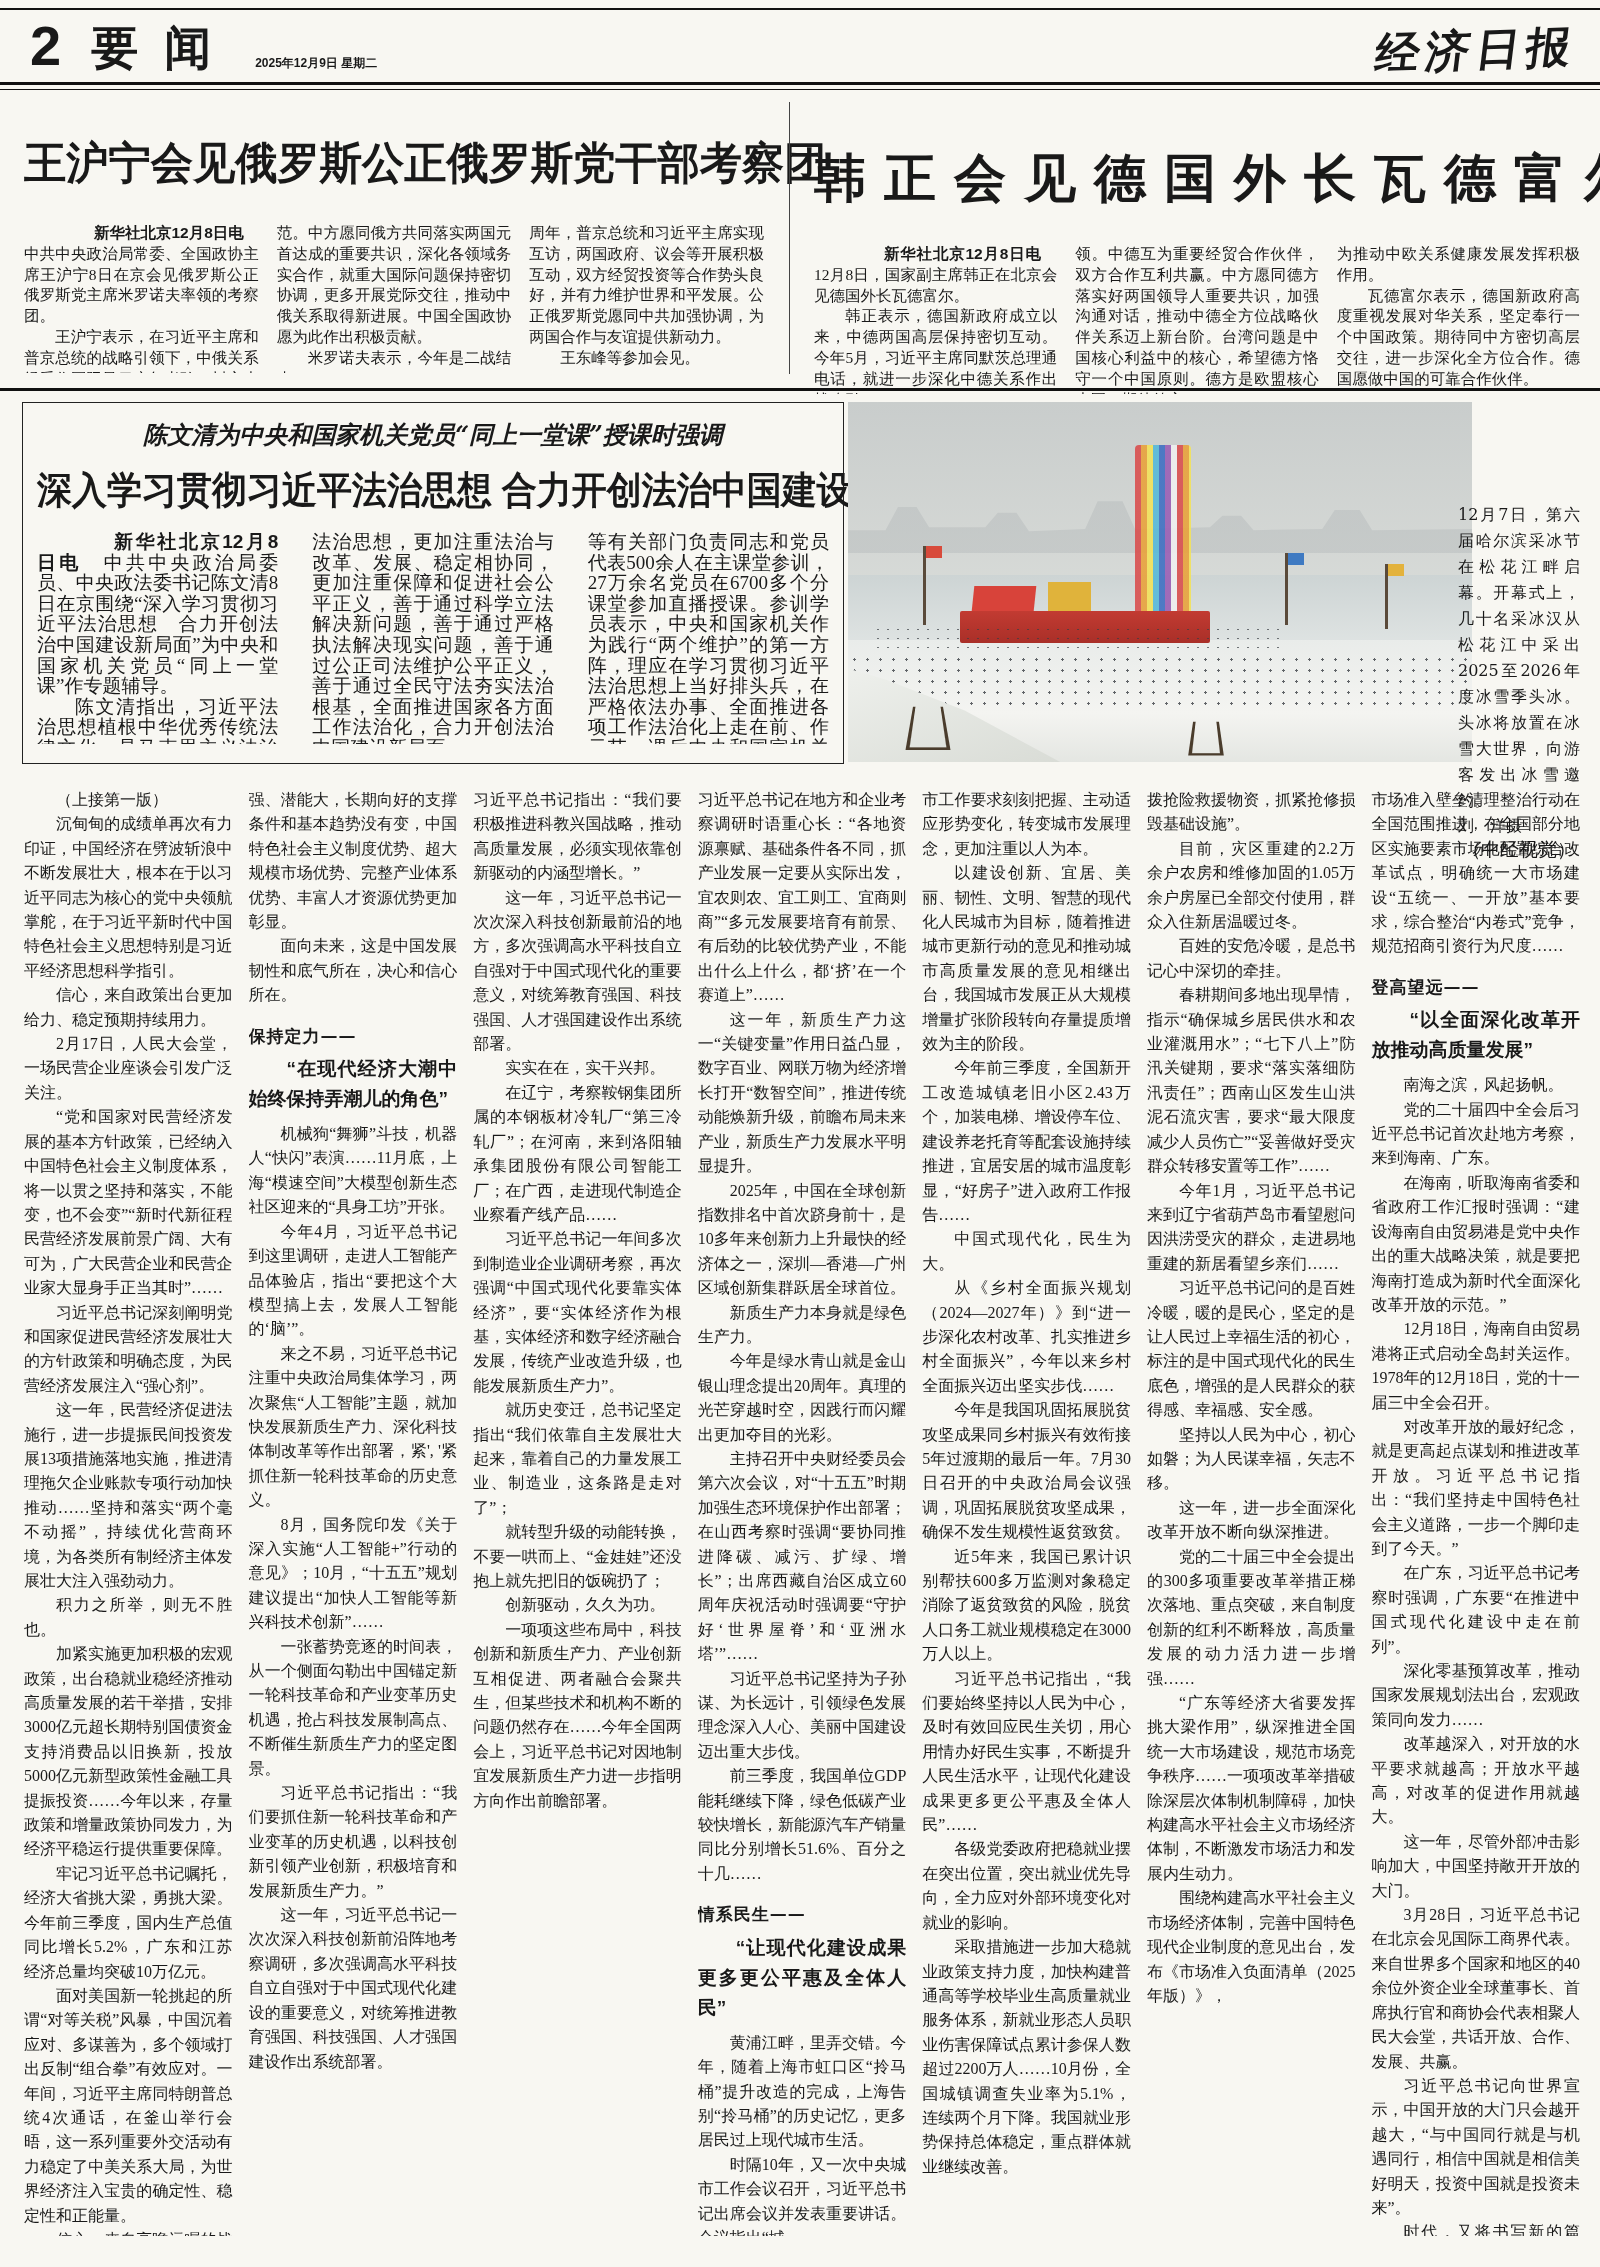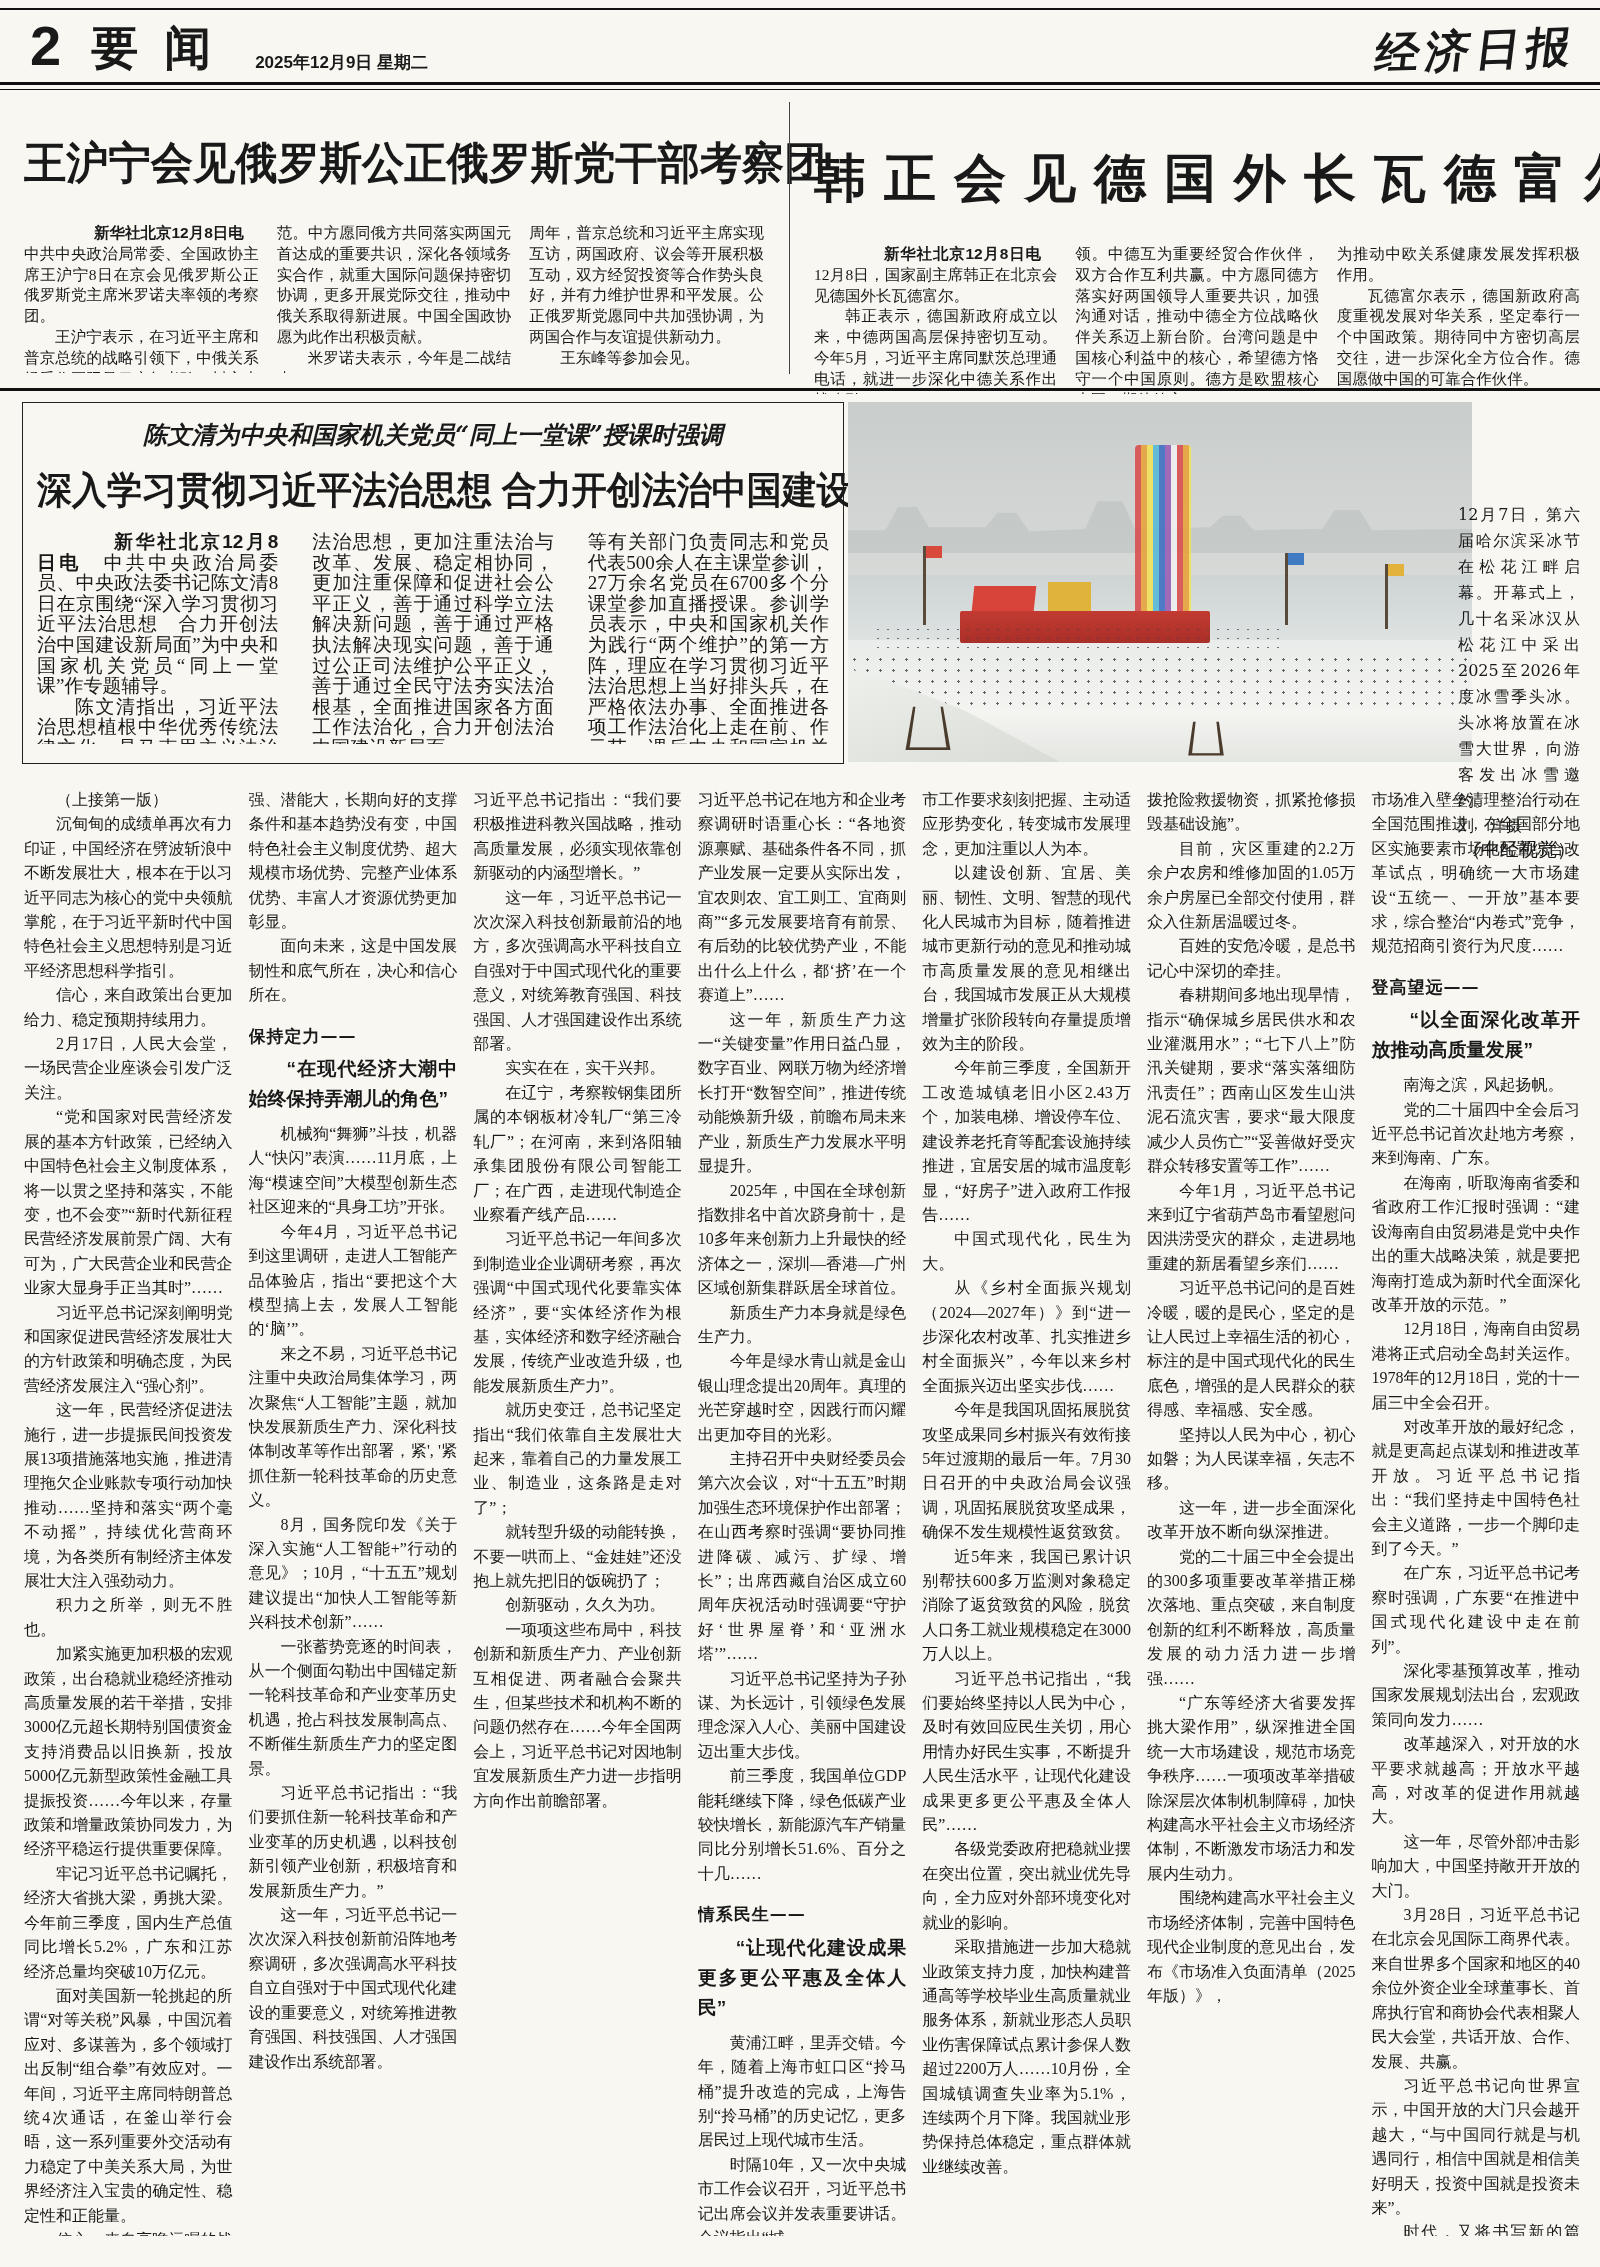--- a/index.html
+++ b/index.html
@@ -3,21 +3,21 @@
 <meta charset="utf-8">
 <style>
   html,body{margin:0;padding:0;background:#e8e6e0;}
   #page{position:relative;width:1600px;height:2267px;margin:0 auto;background:#f8f7f2;color:#191919;
         font-family:"Liberation Serif","DejaVu Serif",serif;overflow:hidden;}
   
   #topline{position:absolute;top:8px;left:0;right:0;height:2px;background:#111;}
   #header{position:absolute;top:14px;left:30px;right:20px;height:64px;}
   #pagenum{display:inline-block;font-family:"Liberation Sans",sans-serif;font-weight:bold;font-size:56px;line-height:64px;vertical-align:bottom;}
   #section{display:inline-block;font-family:"Liberation Sans",sans-serif;font-weight:bold;font-size:47px;line-height:60px;letter-spacing:26px;margin-left:26px;vertical-align:bottom;}
-  #hdate{display:inline-block;font-family:"Liberation Sans",sans-serif;font-weight:bold;font-size:17px;margin-left:14px;vertical-align:bottom;line-height:30px;}
+  #hdate{display:inline-block;font-family:"Liberation Sans",sans-serif;font-weight:bold;font-size:12px;margin-left:14px;vertical-align:bottom;line-height:30px;}
   #masthead{position:absolute;right:4px;bottom:-2px;font-weight:bold;font-size:44px;letter-spacing:6px;
             transform:skewX(-9deg) rotate(-2deg);font-family:"DejaVu Serif",serif;}
   #hrule1{position:absolute;top:82px;left:0;right:0;height:3px;background:#111;}
   #hrule2{position:absolute;top:89px;left:0;right:0;height:1px;background:#111;}
   
   .cols{display:flex;gap:18px;text-align:justify;}
   .col{flex:1 1 0;overflow:hidden;}
   .col p{margin:0;text-indent:2em;}
   .col p.cont{text-indent:0;}
   .col p b{font-family:"Liberation Sans",sans-serif;font-weight:bold;margin-left:39px;}

